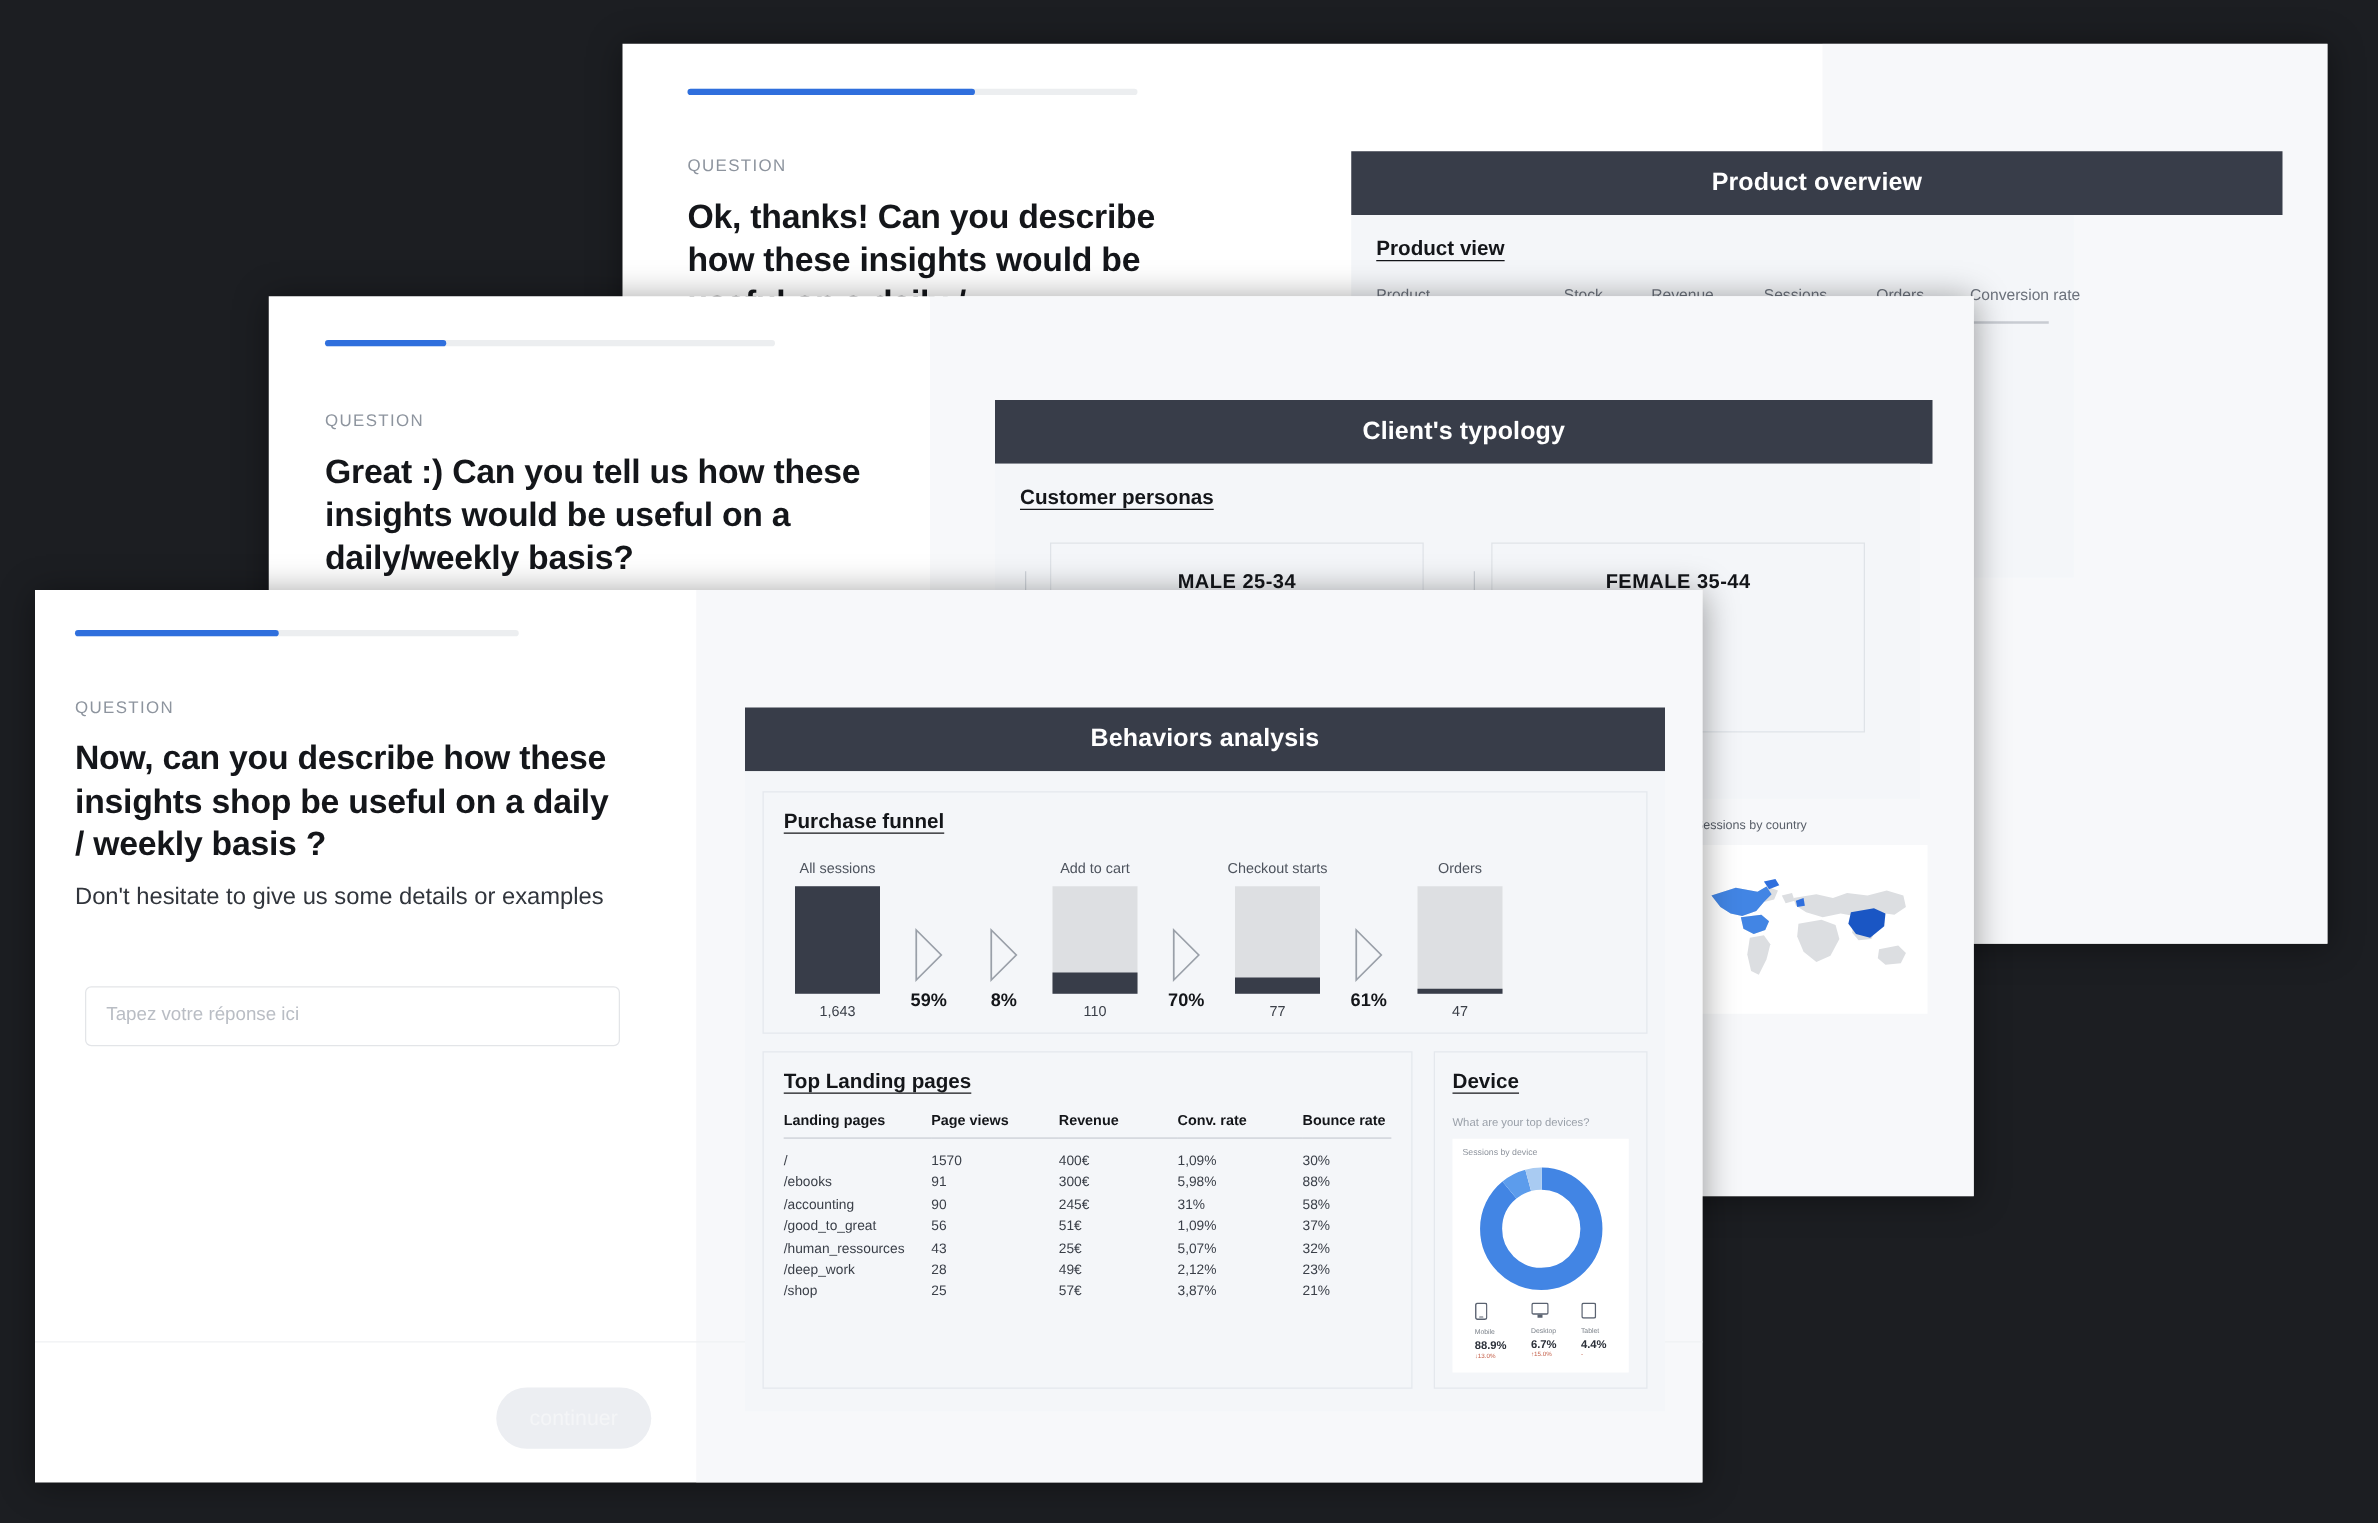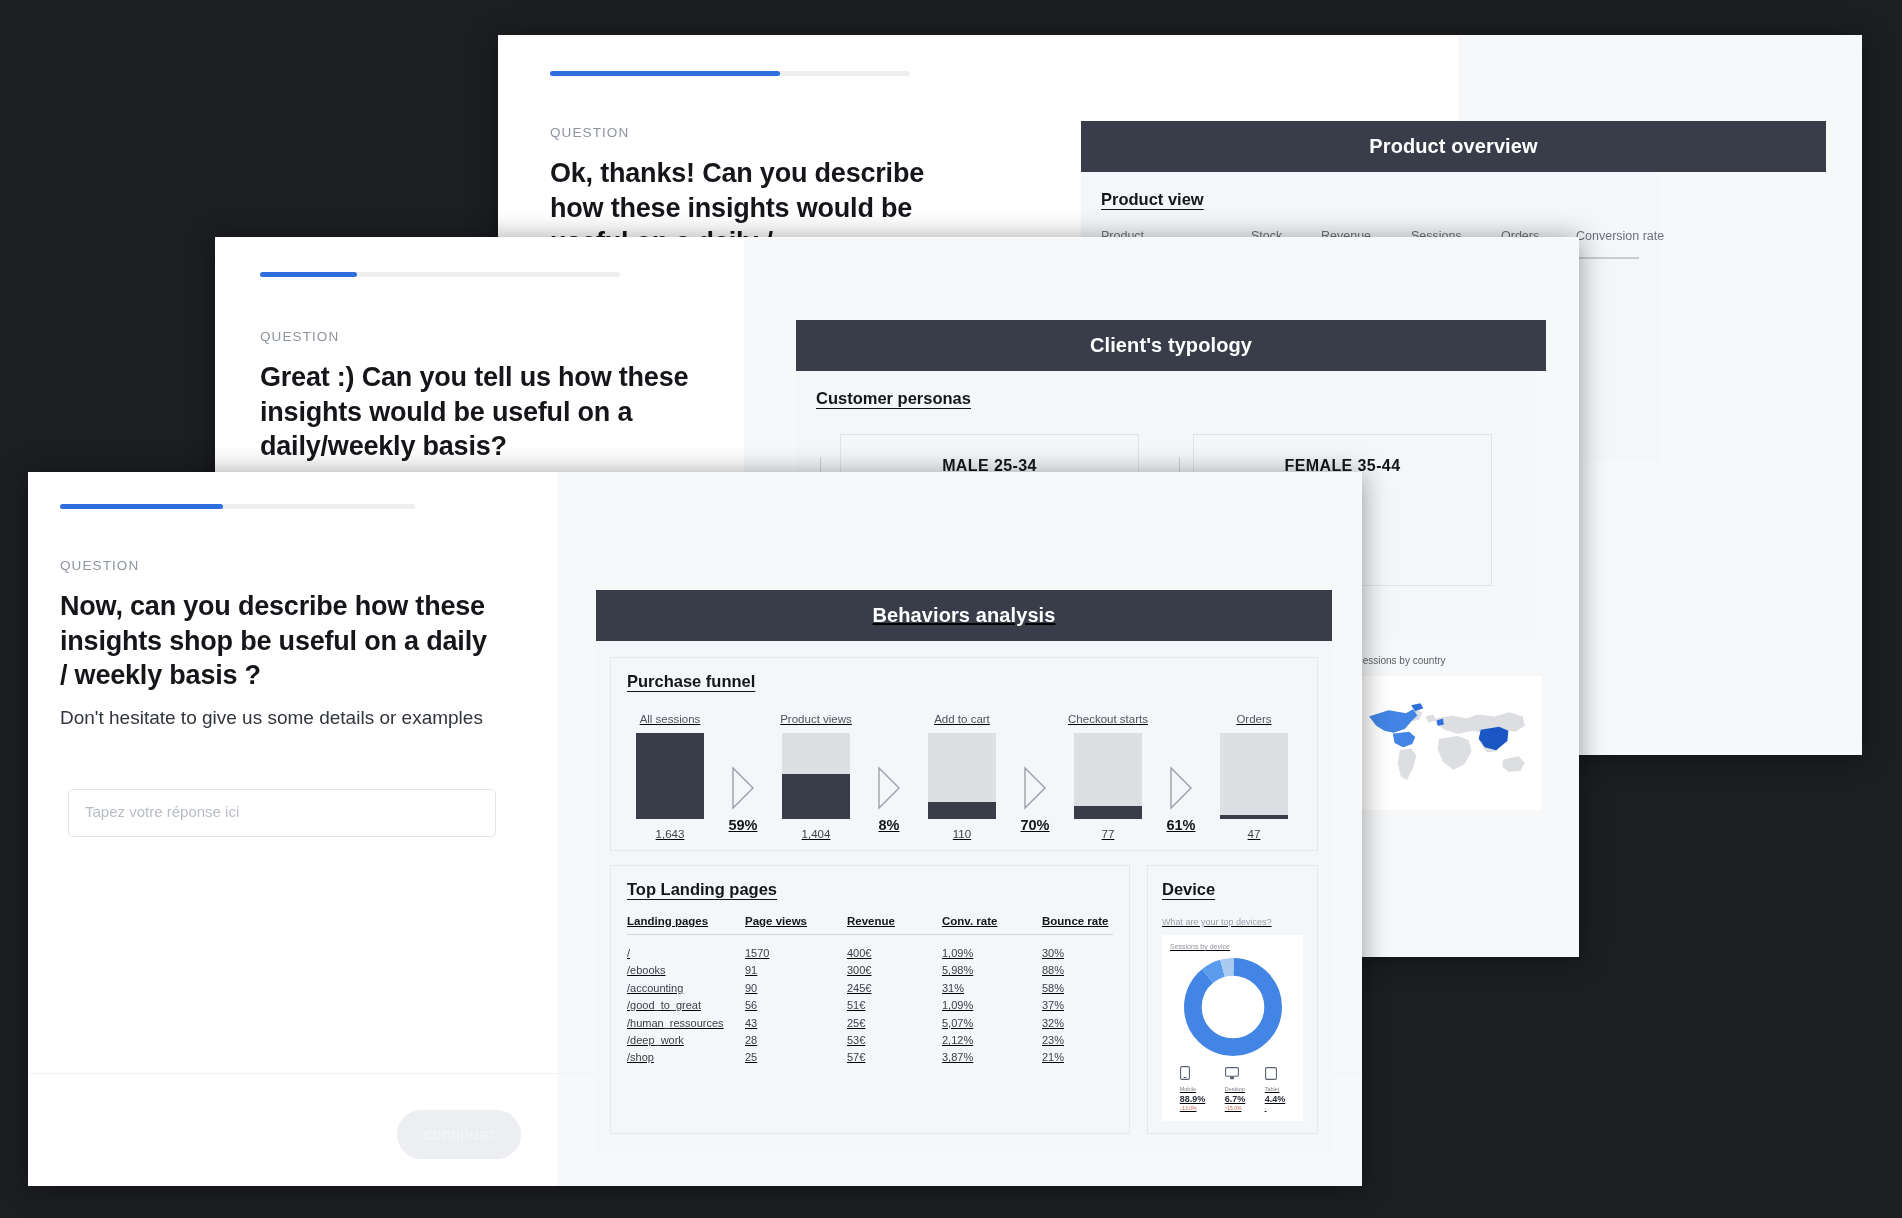--- a/index.html
+++ b/index.html
@@ -159,21 +159,21 @@
   }
   .persona-label {
     font-size: 16px; font-weight: 700; color: #14161a; letter-spacing: .4px;
   }
   .persona-stem {
     position: absolute;
     width: 1px; height: 22px; background: #cfd4da;
   }
 
   
-  #w-behav { left: 596px; top: 590px; width: 736px; text-decoration: underline; }
+  #w-behav { left: 596px; top: 566px; width: 736px; }
   #w-behav .widget-body { padding: 16px 14px 18px 14px; }
 
   .funnel-card {
     background: #f4f6f9;
     border: 1px solid #e4e8ed;
     padding: 14px 16px 10px 16px;
   }
   .funnel-row { display: flex; align-items: flex-end; gap: 0px; margin-top: 6px; }
   .fstage { width: 86px; text-align: center; }
   .fstage .flabel {
@@ -370,27 +370,20 @@
             <div class="fval">1,643</div>
           </div>
 
           <div class="fconn">
             <svg class="arrow" width="26" height="44" viewBox="0 0 26 44">
               <path d="M3 2 L23 22 L3 42 Z" fill="none" stroke="#9aa0a9" stroke-width="1.4"></path>
             </svg>
             <span class="pct">59%</span>
           </div>
 
-          <div class="fstage">
-            <div class="flabel">Product views</div>
-            <div class="fbar">
-                <div class="fill" style="height:52%"></div>
-              </div>
-            <div class="fval">1,404</div>
-          </div>
 
           <div class="fconn">
             <svg class="arrow" width="26" height="44" viewBox="0 0 26 44">
               <path d="M3 2 L23 22 L3 42 Z" fill="none" stroke="#9aa0a9" stroke-width="1.4"></path>
             </svg>
             <span class="pct">8%</span>
           </div>
 
           <div class="fstage">
             <div class="flabel">Add to cart</div>
@@ -486,21 +479,21 @@
               <tr>
                 <td>/human_ressources</td>
                 <td>43</td>
                 <td>25€</td>
                 <td>5,07%</td>
                 <td>32%</td>
               </tr>
               <tr>
                 <td>/deep_work</td>
                 <td>28</td>
-                <td>53€</td>
+                <td>49€</td>
                 <td>2,12%</td>
                 <td>23%</td>
               </tr>
               <tr>
                 <td>/shop</td>
                 <td>25</td>
                 <td>57€</td>
                 <td>3,87%</td>
                 <td>21%</td>
               </tr>

